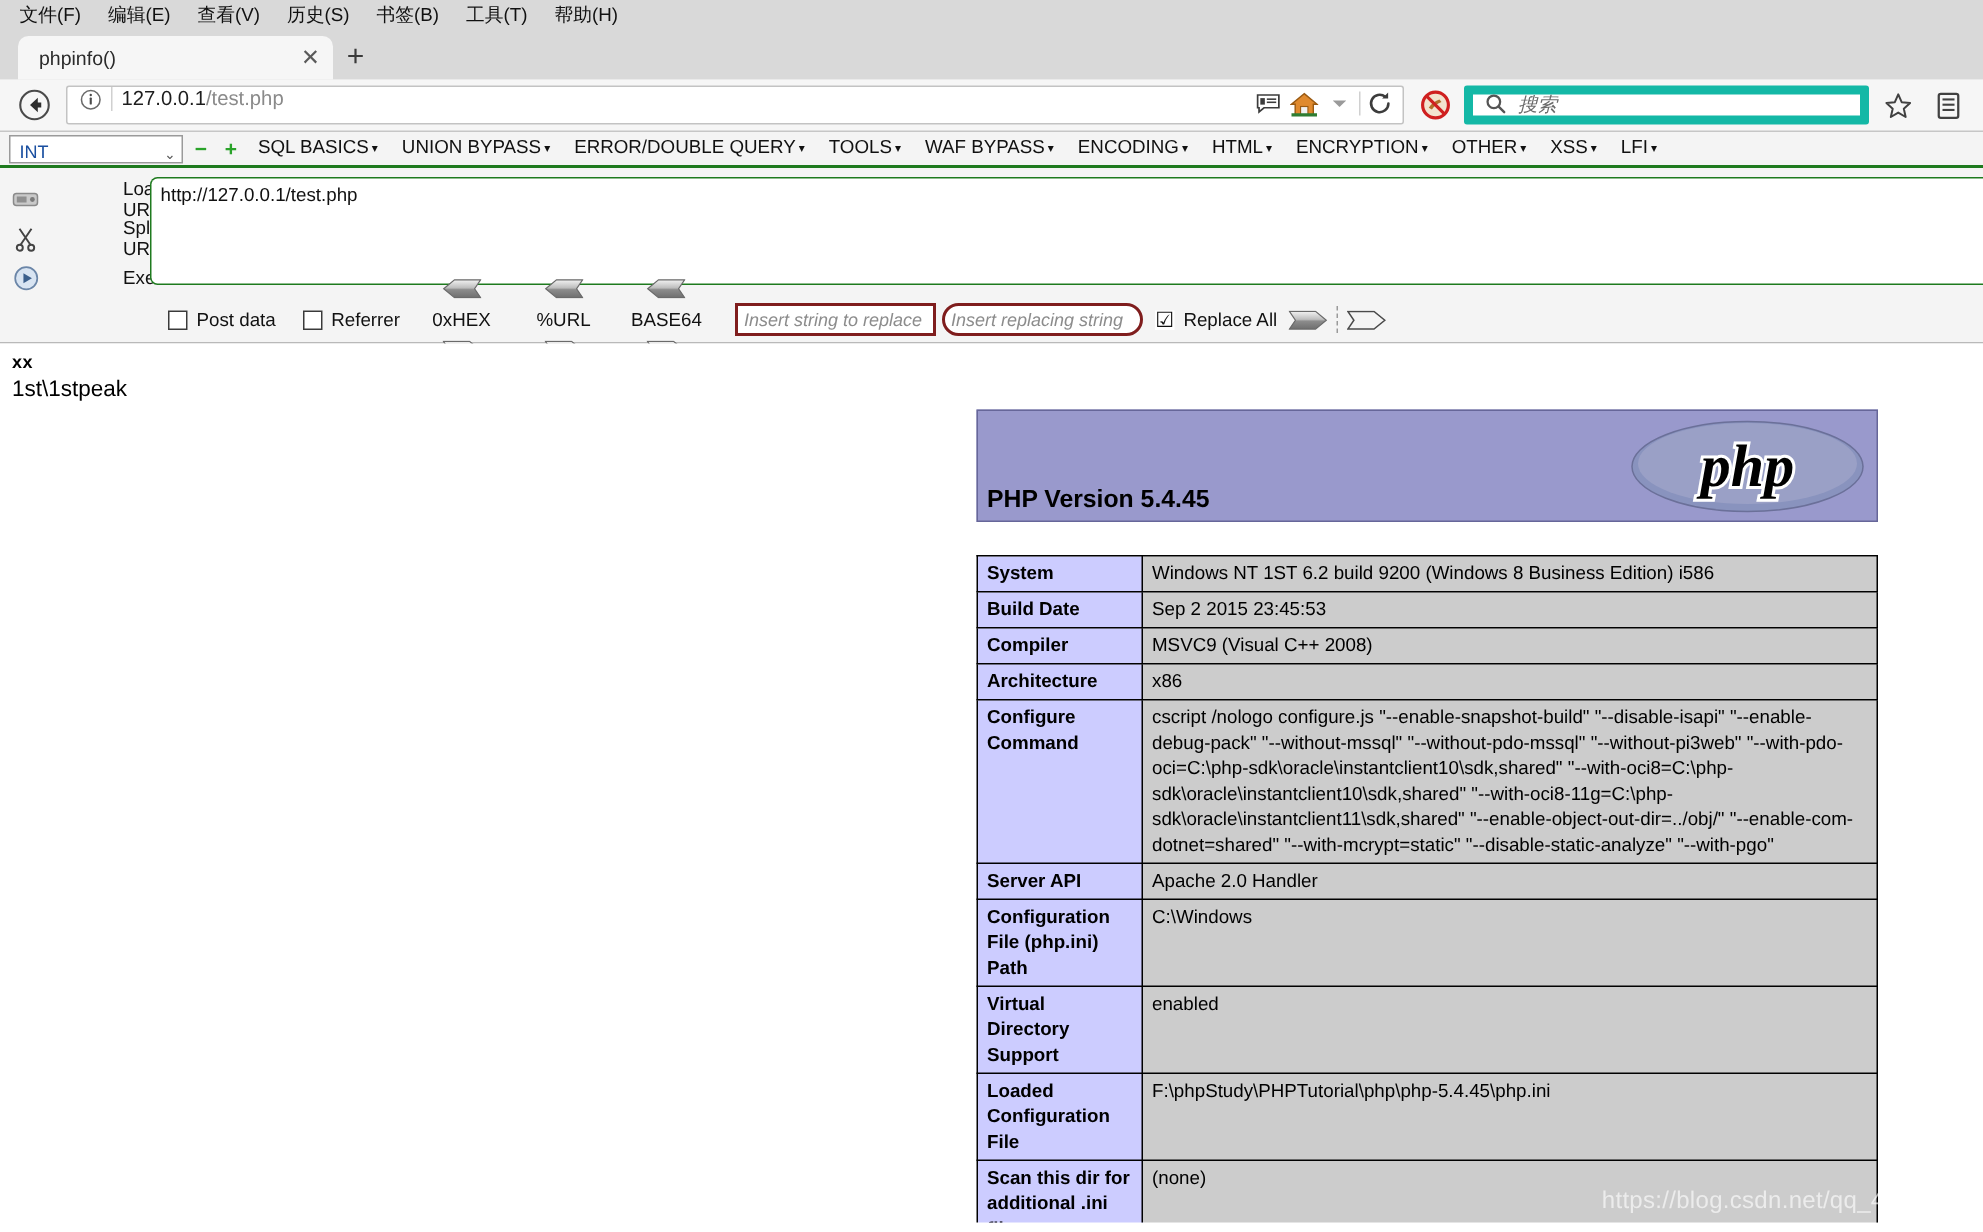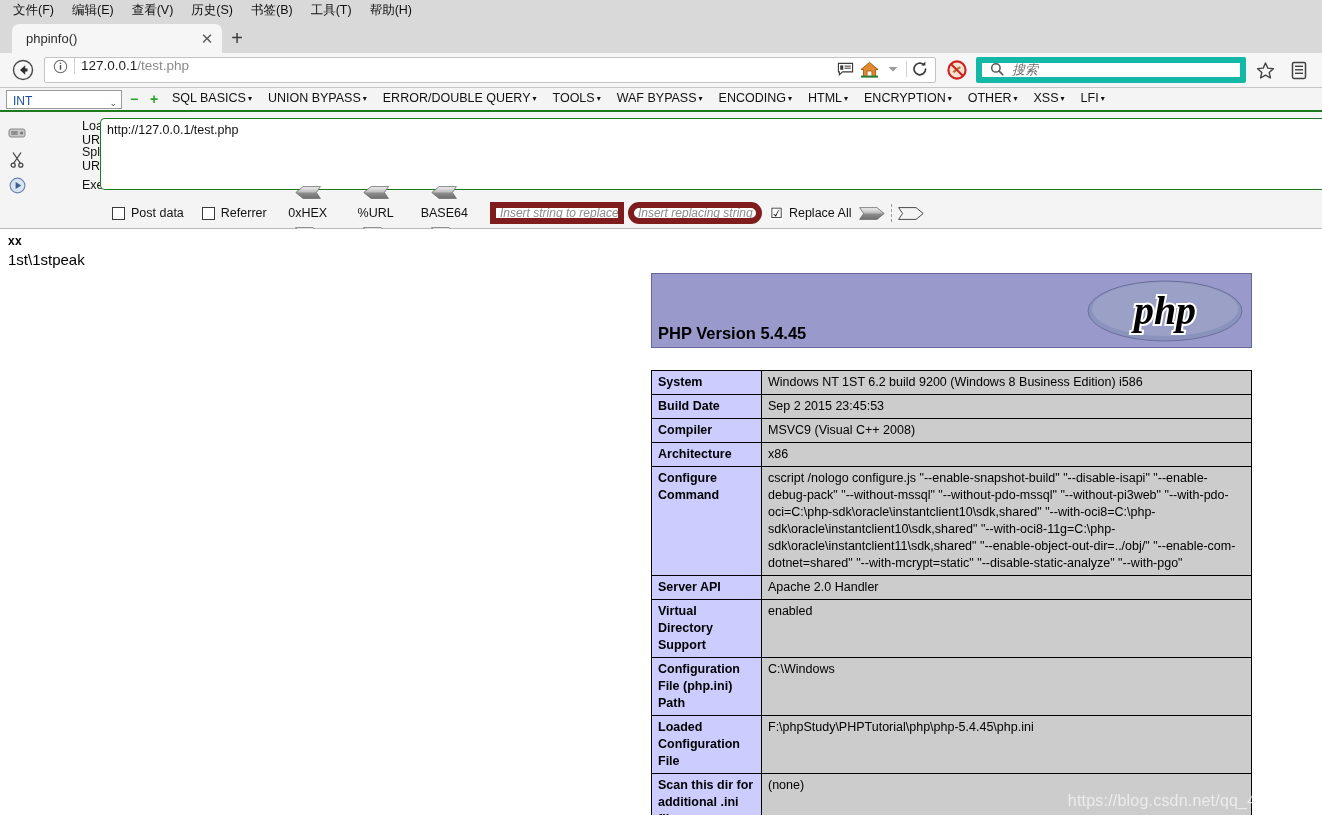--- a/index.html
+++ b/index.html
@@ -236,21 +236,21 @@
   }
   .enc-group .enc-label {
     font-size: 12.5px; min-width: 46px; text-align: center;
   }
   .arrow {
     width: 26px; height: 13px;
     flex: none;
   }
   .hb-input {
     width: 134px; height: 22px;
-    border: 6px solid #7f1d1d;
+    border: 2px solid #7f1d1d;
     background: #fff;
     font-size: 12px;
     font-style: italic;
     color: #8c8c8c;
     padding: 0 4px;
     display: flex; align-items: center;
     overflow: hidden;
     white-space: nowrap;
   }
   #hb-input-2 { margin-left: 4px; border-radius: 11px; }
@@ -637,28 +637,28 @@
         </tr>
         <tr>
           <td class="k">Configure Command</td>
           <td class="v">cscript /nologo configure.js "--enable-snapshot-build" "--disable-isapi" "--enable-debug-pack" "--without-mssql" "--without-pdo-mssql" "--without-pi3web" "--with-pdo-oci=C:\php-sdk\oracle\instantclient10\sdk,shared" "--with-oci8=C:\php-sdk\oracle\instantclient10\sdk,shared" "--with-oci8-11g=C:\php-sdk\oracle\instantclient11\sdk,shared" "--enable-object-out-dir=../obj/" "--enable-com-dotnet=shared" "--with-mcrypt=static" "--disable-static-analyze" "--with-pgo"</td>
         </tr>
         <tr>
           <td class="k">Server API</td>
           <td class="v">Apache 2.0 Handler</td>
         </tr>
         <tr>
+          <td class="k">Configuration File (php.ini) Path</td>
+          <td class="v">C:\Windows</td>
+        </tr>
+        <tr>
           <td class="k">Virtual Directory Support</td>
           <td class="v">enabled</td>
         </tr>
         <tr>
-          <td class="k">Configuration File (php.ini) Path</td>
-          <td class="v">C:\Windows</td>
-        </tr>
-        <tr>
           <td class="k">Loaded Configuration File</td>
           <td class="v">F:\phpStudy\PHPTutorial\php\php-5.4.45\php.ini</td>
         </tr>
         <tr>
           <td class="k">Scan this dir for additional .ini files</td>
           <td class="v">(none)</td>
         </tr>
       </tbody>
     </table>
   </div>

